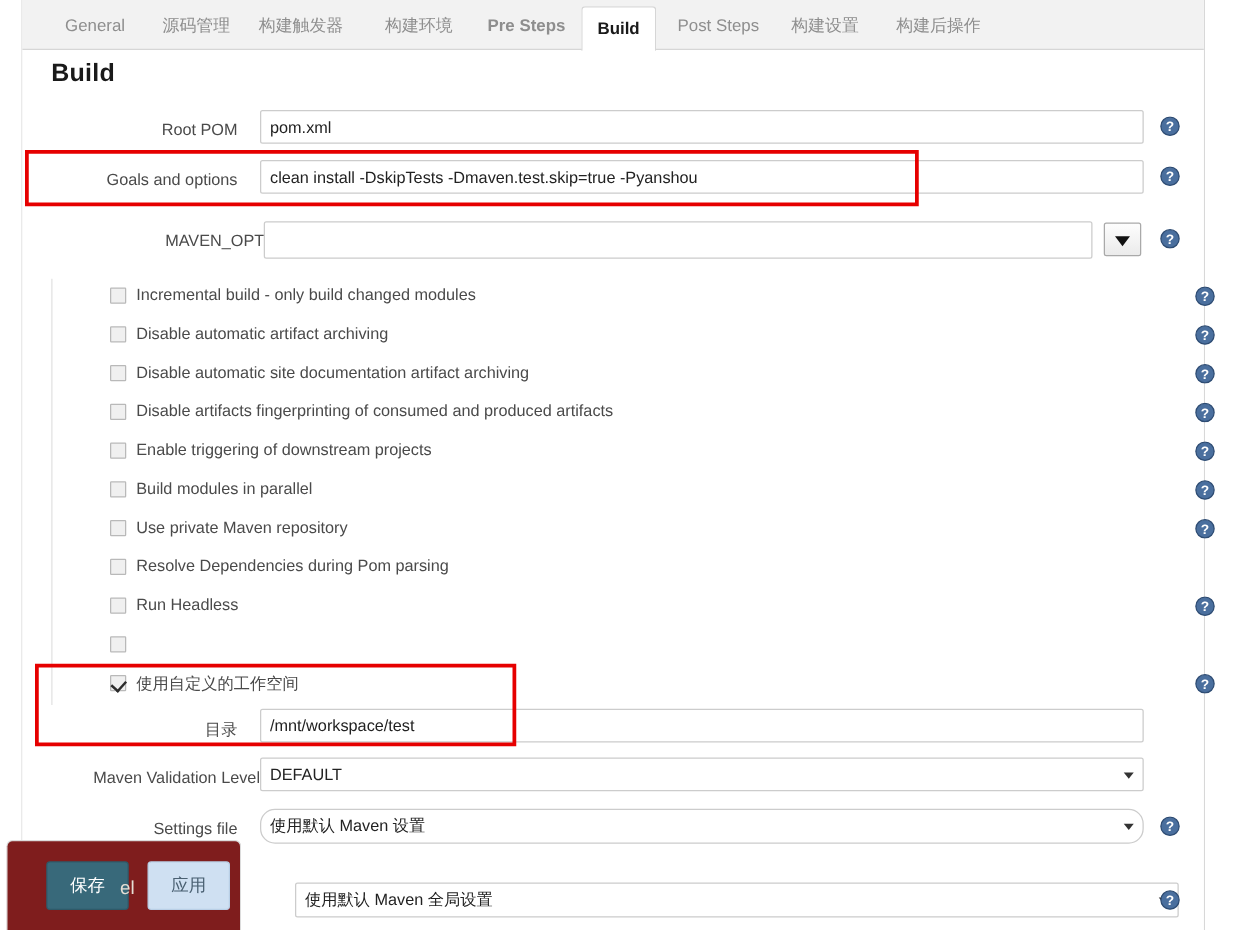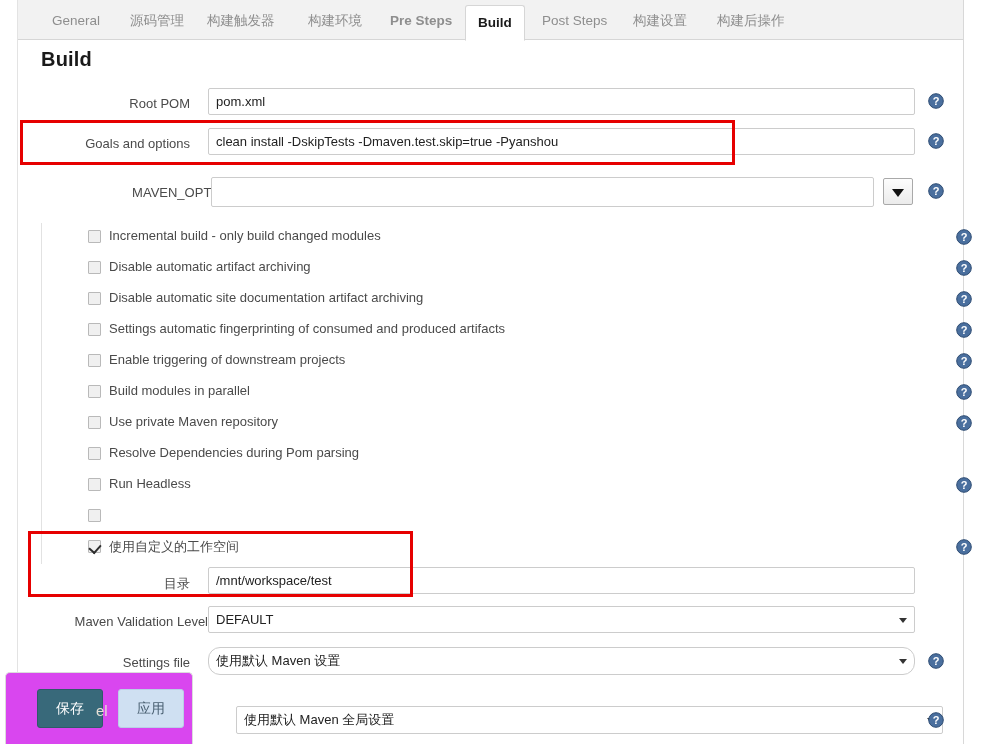--- a/index.html
+++ b/index.html
@@ -204,21 +204,21 @@
     box-sizing: border-box;
     pointer-events: none;
     z-index: 20;
   }
 
   
   #bottombar {
     position: absolute;
     left: 5px; top: 672px;
     width: 188px; height: 72px;
-    background: #d946ef;
+    background: #7f1d1d;
     border: 1px solid #dcdcdc;
     border-bottom: none;
     border-radius: 5px 5px 0 0;
     box-sizing: border-box;
     z-index: 15;
   }
   .btn {
     position: absolute;
     box-sizing: border-box;
     font-size: 14px;
@@ -342,21 +342,21 @@
         <span class="help" style="left:886px; top:6px;">
           <svg width="16" height="16" viewBox="0 0 16 16">
               <circle cx="8" cy="8" r="7.3" fill="#4a6f9e" stroke="#2e4c73" stroke-width="1"></circle>
               <text x="8" y="12" font-size="11" font-family="Liberation Sans, sans-serif" font-weight="bold" fill="#ffffff" text-anchor="middle">?</text>
             </svg>
         </span>
       </div>
 
       <div class="cbrow">
         <span class="cbox"></span>
-        <span class="cblabel">Settings automatic fingerprinting of consumed and produced artifacts</span>
+        <span class="cblabel">Disable artifacts fingerprinting of consumed and produced artifacts</span>
         <span class="help" style="left:886px; top:6px;">
           <svg width="16" height="16" viewBox="0 0 16 16">
               <circle cx="8" cy="8" r="7.3" fill="#4a6f9e" stroke="#2e4c73" stroke-width="1"></circle>
               <text x="8" y="12" font-size="11" font-family="Liberation Sans, sans-serif" font-weight="bold" fill="#ffffff" text-anchor="middle">?</text>
             </svg>
         </span>
       </div>
 
       <div class="cbrow">
         <span class="cbox"></span>

